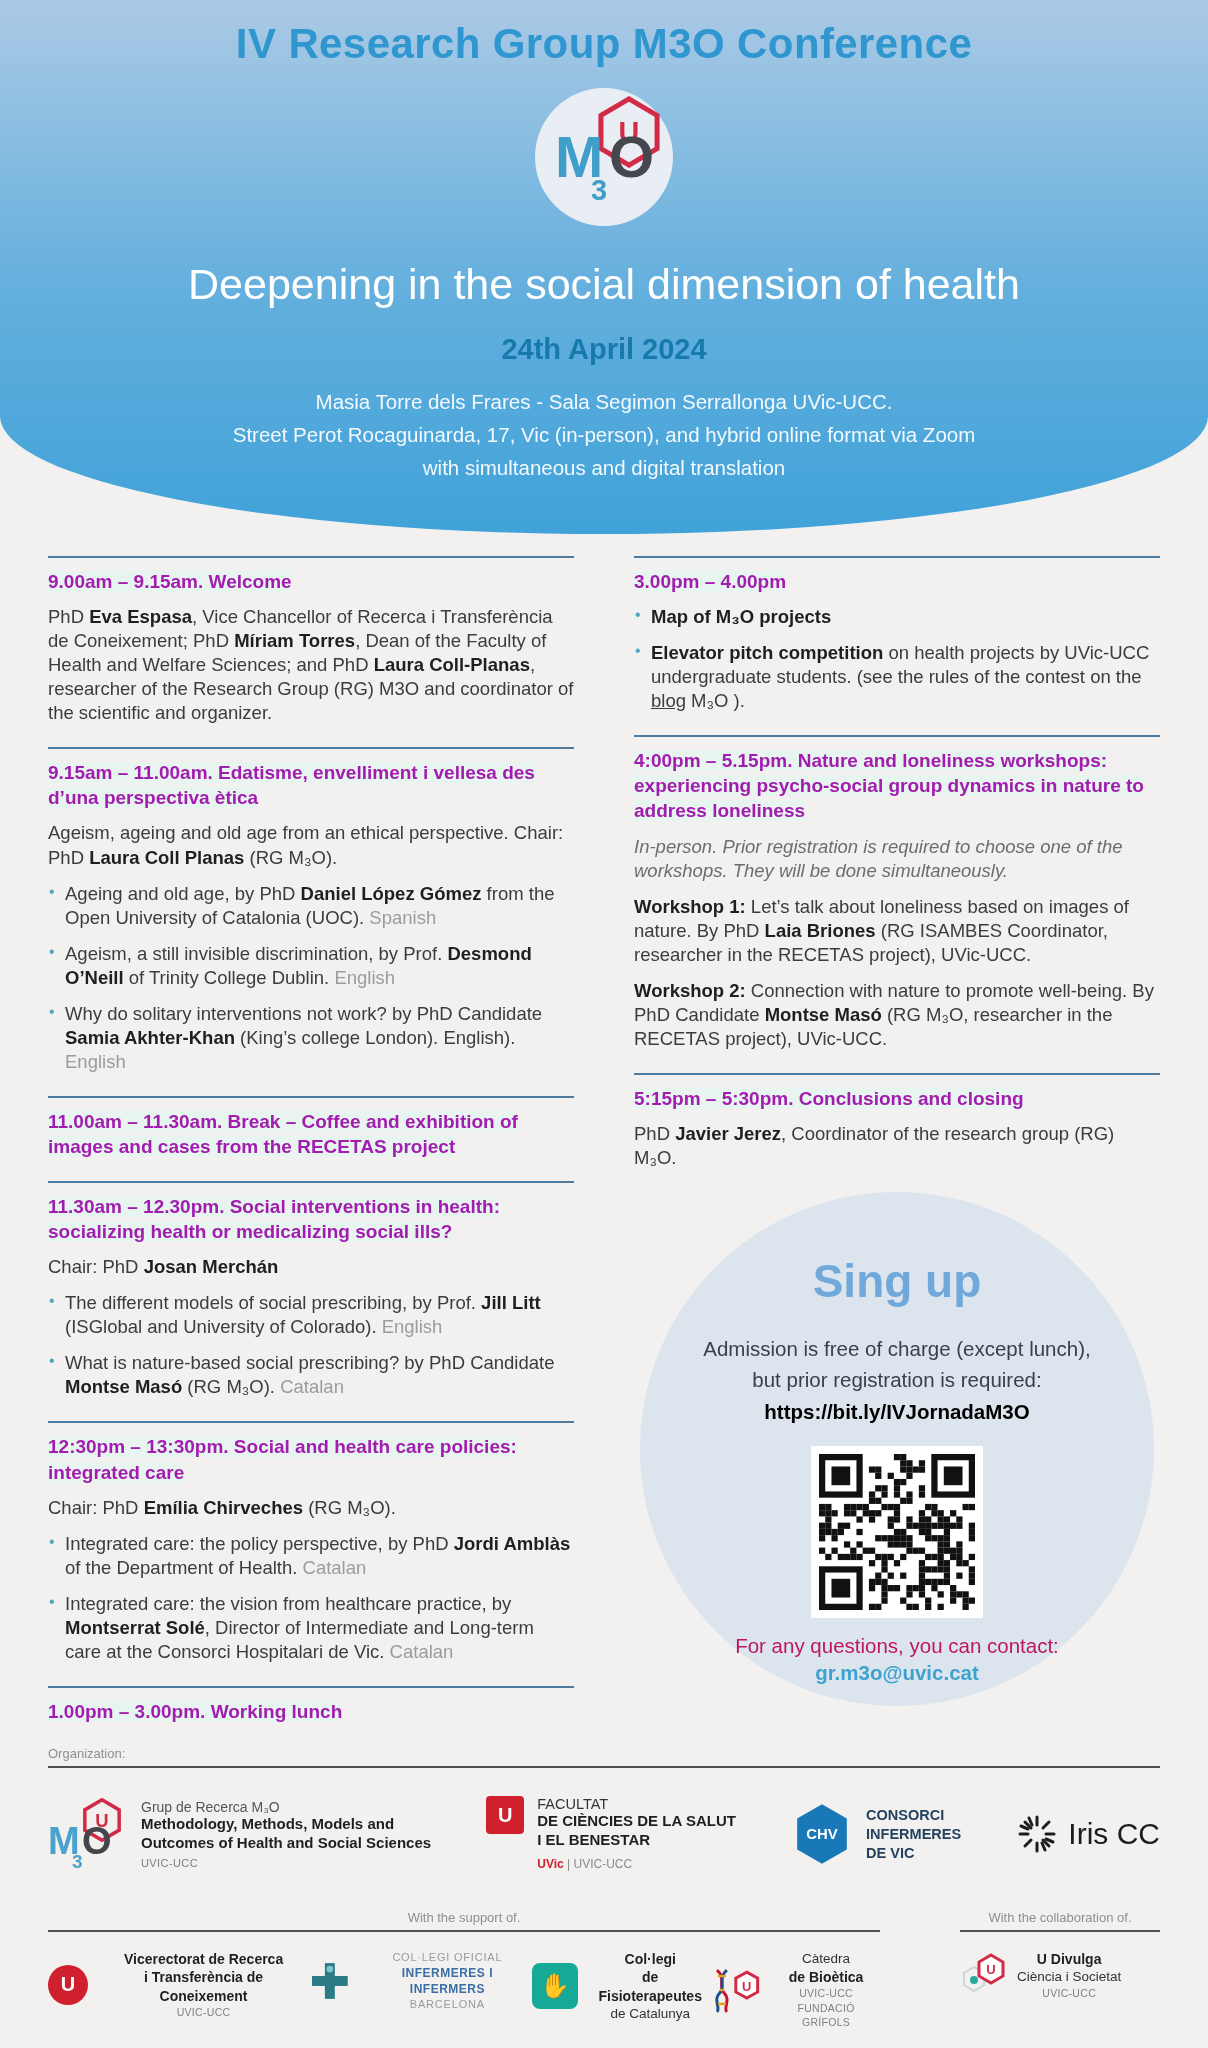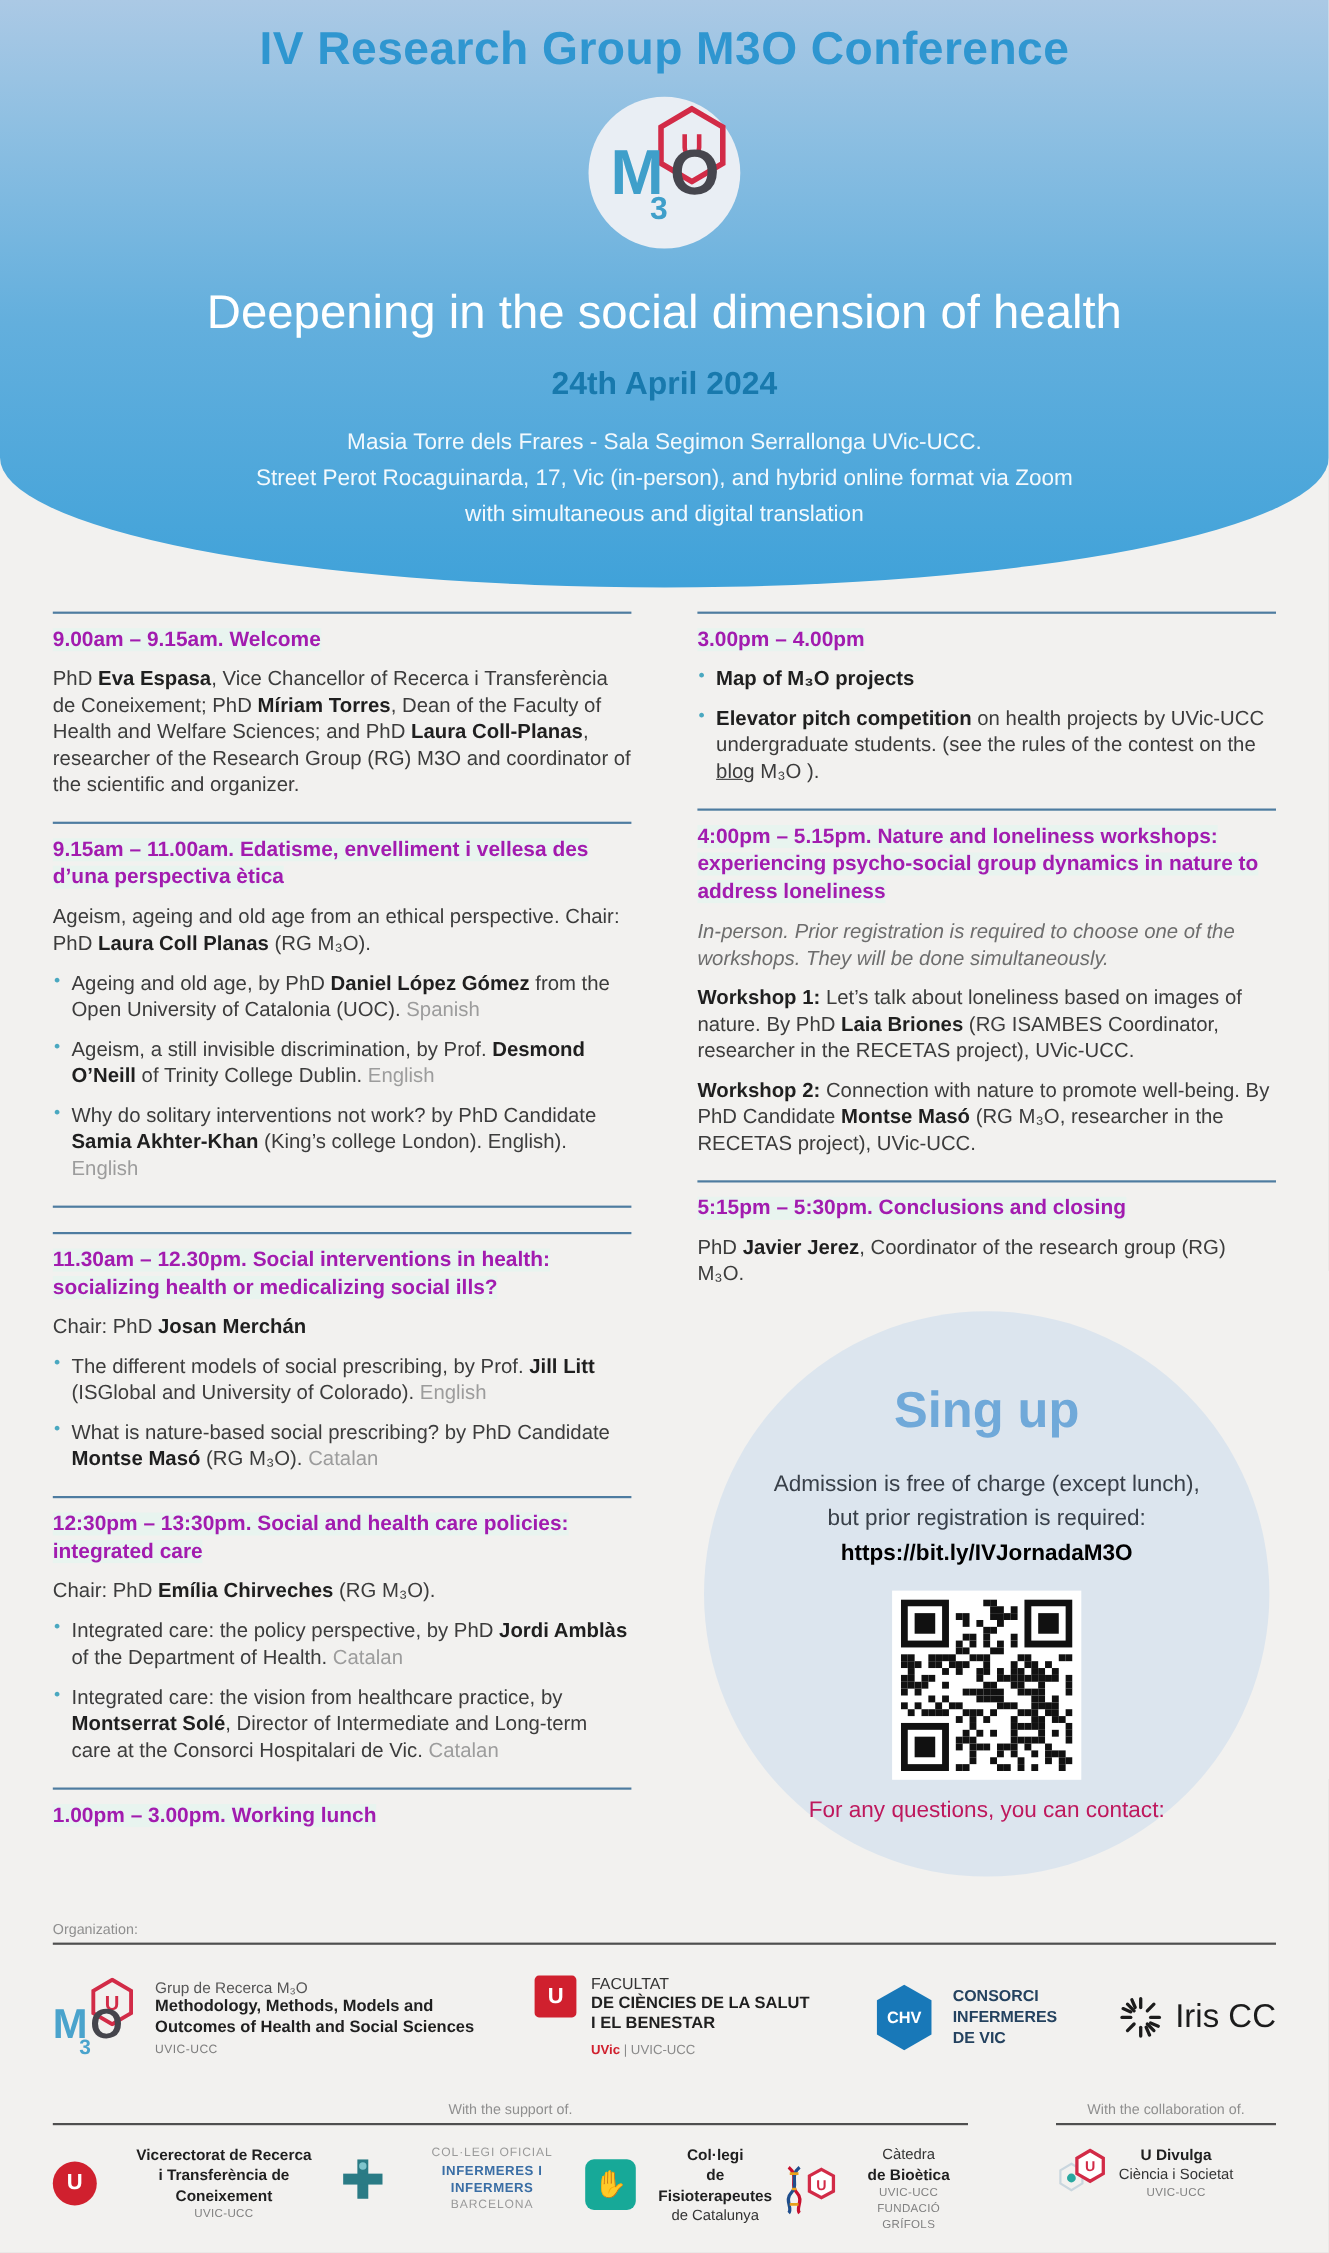--- a/index.html
+++ b/index.html
@@ -119,20 +119,21 @@
           <div class="session">
             <hr class="divider">
             <h3 class="s-title"><span class="hl">9.15am – 11.00am. Edatisme, envelliment i vellesa des d’una perspectiva ètica</span></h3>
             <div class="para"><span>Ageism, ageing and old age from an ethical perspective. Chair: PhD </span><span class="b">Laura Coll Planas</span><span> (RG M₃O).</span></div>
             <div class="bullet"><span>Ageing and old age, by PhD </span><span class="b">Daniel López Gómez</span><span> from the Open University of Catalonia (UOC). </span><span class="g">Spanish</span></div>
             <div class="bullet"><span>Ageism, a still invisible discrimination, by Prof. </span><span class="b">Desmond O’Neill</span><span> of Trinity College Dublin. </span><span class="g">English</span></div>
             <div class="bullet"><span>Why do solitary interventions not work? by PhD Candidate </span><span class="b">Samia Akhter-Khan</span><span> (King’s college London). English). </span><span class="g">English</span></div>
           </div>
           <div class="session">
             <hr class="divider">
+            <h3 class="s-title"><span class="hl">11.00am – 11.30am. Break – Coffee and exhibition of images and cases from the RECETAS project</span></h3>
           </div>
           <div class="session">
             <hr class="divider">
             <h3 class="s-title"><span class="hl">11.30am – 12.30pm. Social interventions in health: socializing health or medicalizing social ills?</span></h3>
             <div class="para"><span>Chair: PhD </span><span class="b">Josan Merchán</span></div>
             <div class="bullet"><span>The different models of social prescribing, by Prof. </span><span class="b">Jill Litt</span><span> (ISGlobal and University of Colorado). </span><span class="g">English</span></div>
             <div class="bullet"><span>What is nature-based social prescribing? by PhD Candidate  </span><span class="b">Montse Masó</span><span> (RG M₃O). </span><span class="g">Catalan</span></div>
           </div>
           <div class="session">
             <hr class="divider">
@@ -384,20 +385,21 @@
                 <rect x="108" y="0" width="42" height="42"></rect>
                 <rect fill="#ffffff" x="114" y="6" width="30" height="30"></rect>
                 <rect x="120" y="12" width="18" height="18"></rect>
                 <rect x="0" y="108" width="42" height="42"></rect>
                 <rect fill="#ffffff" x="6" y="114" width="30" height="30"></rect>
                 <rect x="12" y="120" width="18" height="18"></rect>
               </g>
             </svg>
         </div>
         <p class="contact-label">For any questions, you can contact:</p>
+        <a class="contact-email" href="#">gr.m3o@uvic.cat</a>
       </div>
     </section>
   </main>
 
   <footer class="pfooter">
     <p class="f-label">Organization:</p>
     <hr class="f-hr">
 
     <div class="org-row">
 

